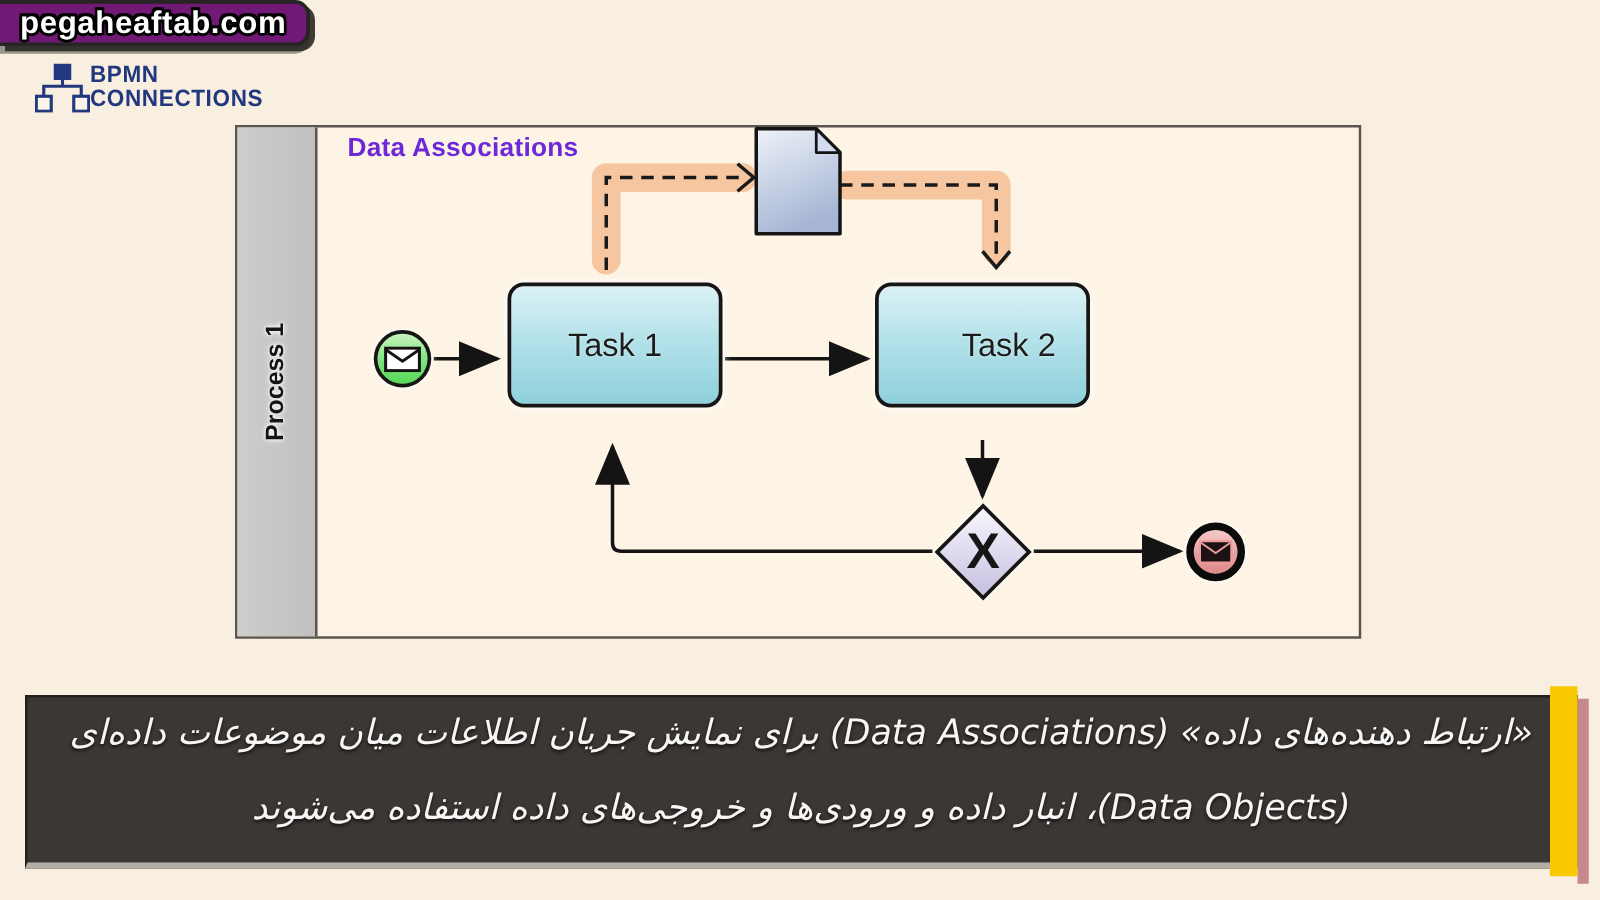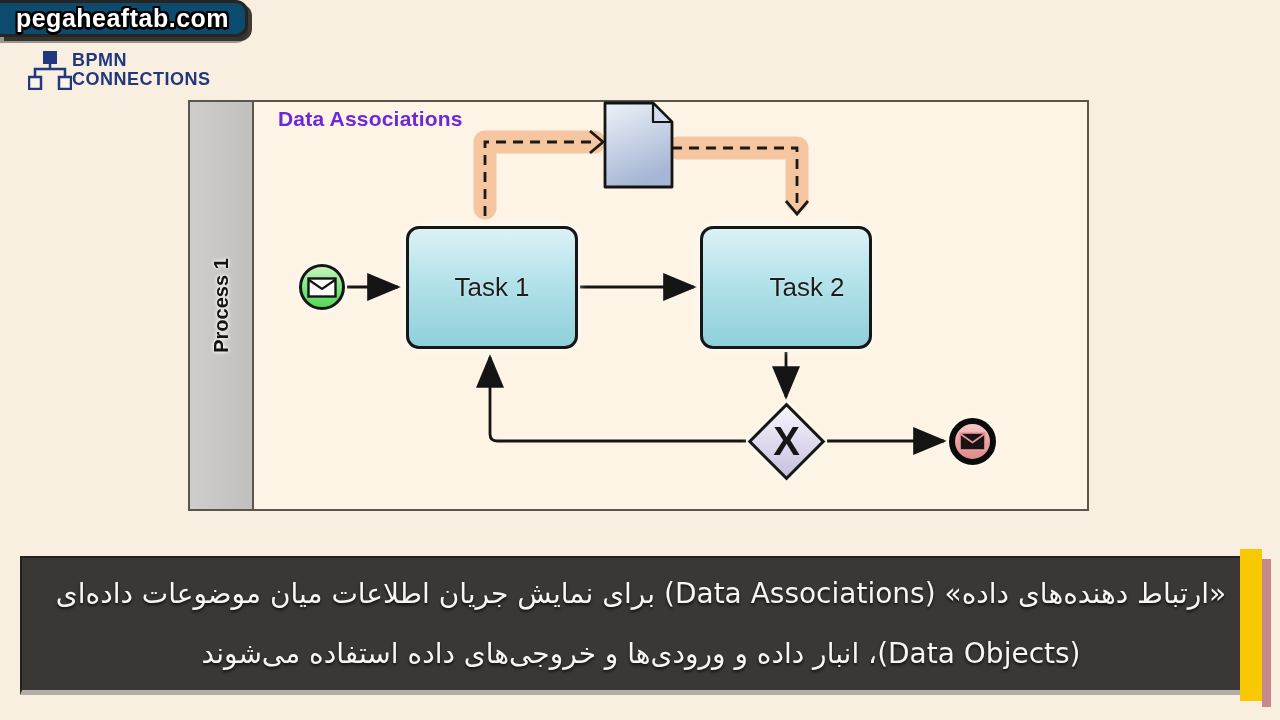--- a/index.html
+++ b/index.html
@@ -9,21 +9,21 @@
     width:1280px; height:720px;
     background:#f9efe0;
     font-family:"Liberation Sans", sans-serif;
     overflow:hidden;
   }
   .abs { position:absolute; }
 
   
   .banner {
     left:0; top:9; width:248px; height:37px;
-    background:#0c4a6e;
+    background:#701a75;
     border:3px solid #262523;
     border-left:none;
     border-radius:0 12px 12px 0;
     box-shadow:4px 4px 0 rgba(42,40,36,.9), 0 6px 0 #9a968c;
     display:flex; align-items:center; justify-content:center;
     z-index:30;
   }
   .banner span {
     color:#ffffff; font-size:25px; font-weight:bold; letter-spacing:.5px;
     text-shadow:
@@ -53,21 +53,21 @@
     font-size:20px; font-weight:bold; color:#141414;
     text-shadow:0 0 3px #ffffff, 0 0 5px #ffffff;
   }
   .diagram-title {
     left:278px; top:107px;
     font-size:21px; font-weight:bold; color:#6d28d9; letter-spacing:.2px;
   }
 
   
   .task {
-    width:172px; height:123px;
+    width:172px; height:100px;
     border:3px solid #161616; border-radius:13px;
     background:linear-gradient(180deg,#dbf2f6 0%,#b3e2ea 45%,#8fd0db 100%);
     display:flex; align-items:center; justify-content:center;
     box-shadow:0 0 8px rgba(255,255,255,.9);
   }
   .task span { font-size:26px; color:#1c1c1c; text-shadow:0 0 2px rgba(255,255,255,.7); }
   .task1 { left:406px; top:226px; }
   .task2 { left:700px; top:226px;padding-left:42px; }
 
   .event-start {
@@ -100,23 +100,24 @@
 
   .connector-layer { left:0; top:0; width:1280px; height:720px; z-index:5; }
   .node { z-index:10; }
 
   
   .caption {
     left:20px; top:556px; width:1242px; height:139px;
     background:#3a3735;
     border:2px solid #232120;
     border-bottom:5px solid #b3afa7;
-    display:flex; flex-direction:column; justify-content:center;
+    display:flex; flex-direction:column; 
     gap:4px;
     z-index:15;
+    font-style:italic;
   }
   .caption p {
     direction:rtl; unicode-bidi:embed;
     text-align:center;
     color:#f7f6f4;
     font-family:"DejaVu Sans", sans-serif;
     font-size:28px; line-height:56px;
     text-shadow:0 2px 3px rgba(0,0,0,.7);
   }
   .accent-yellow { left:1240px; top:549px; width:22px; height:152px; background:#f8c800; z-index:17; }

